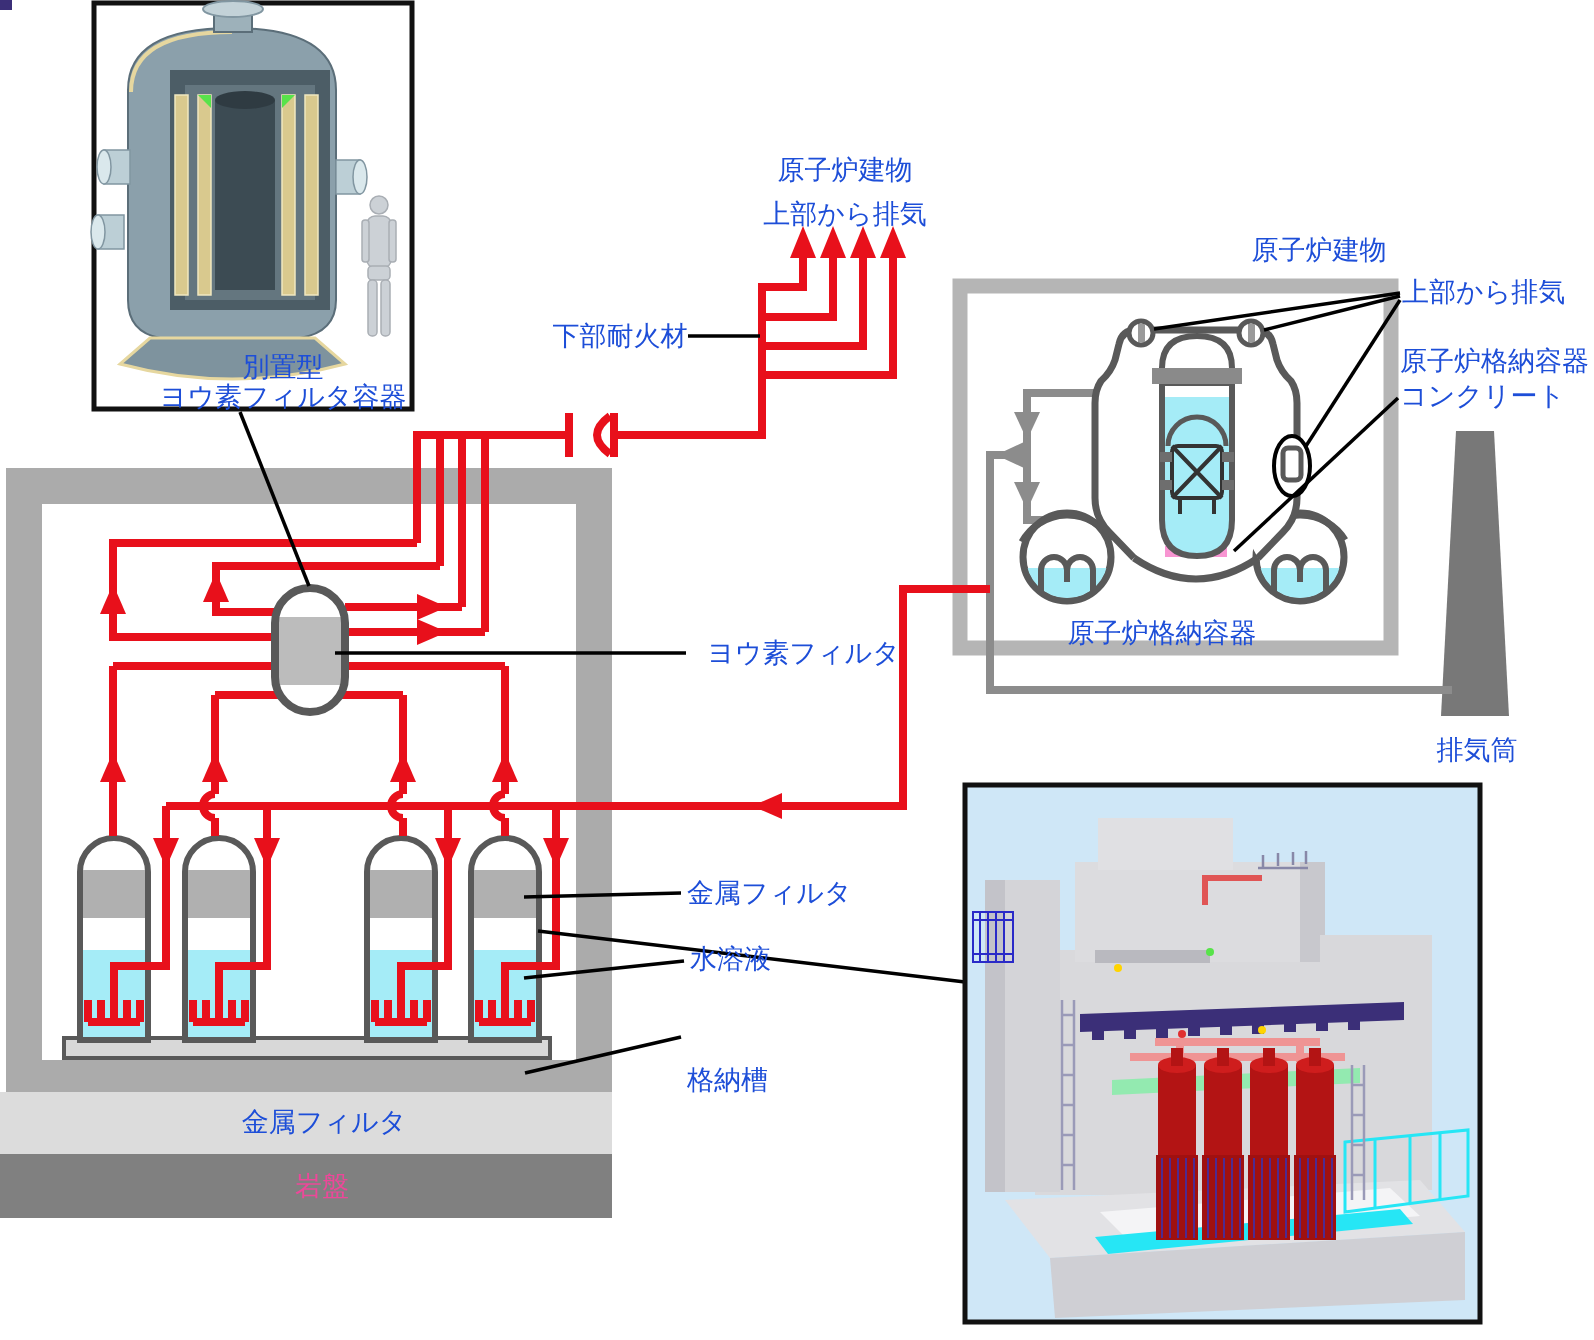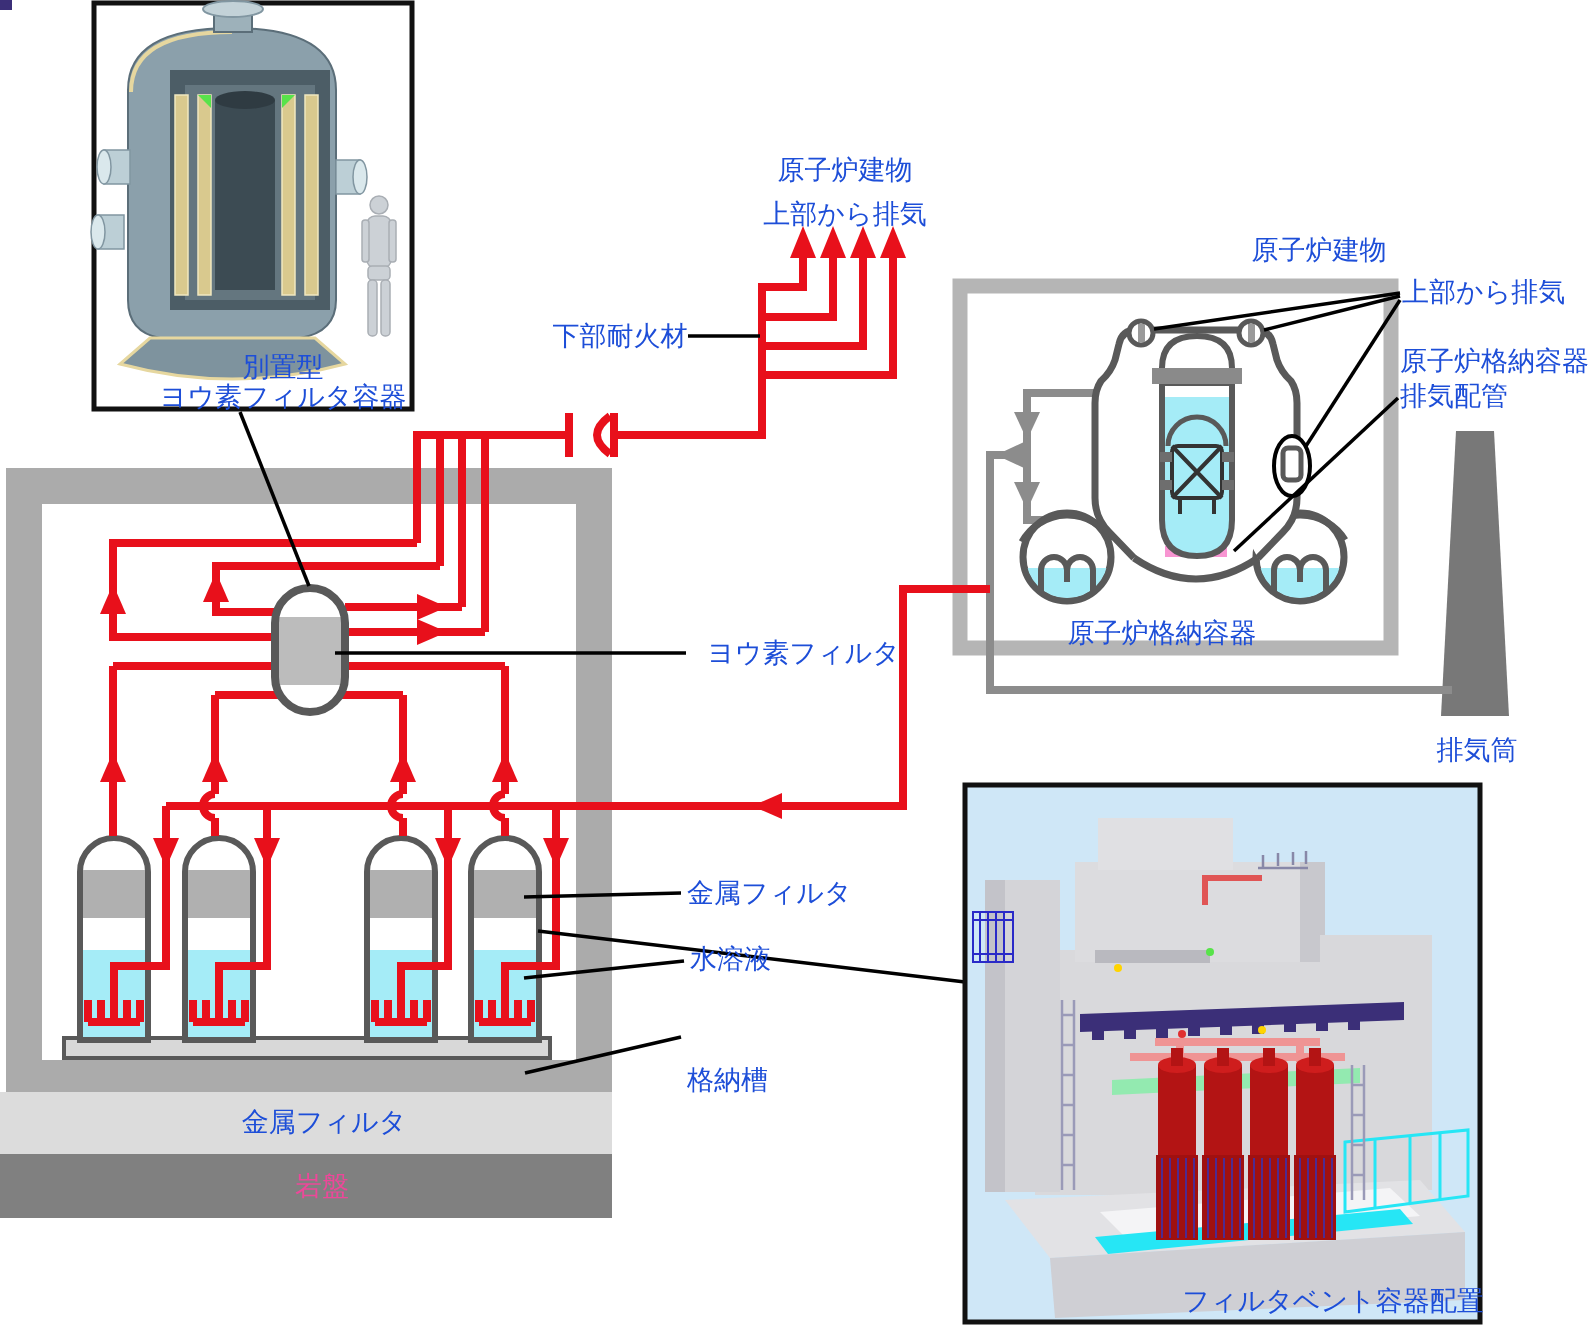--- a/index.html
+++ b/index.html
@@ -360,26 +360,25 @@
     </g>
   </g>
 </svg>
 
 <div class="lbl" style="left:845px;top:170px">原子炉建物</div>
 <div class="lbl" style="left:845px;top:214px">上部から排気</div>
 <div class="lbl" style="left:620px;top:336px">下部耐火材</div>
 <div class="lbl" style="left:1319px;top:250px">原子炉建物</div>
 <div class="lbl left" style="left:1402px;top:292px">上部から排気</div>
 <div class="lbl left" style="left:1400px;top:361px">原子炉格納容器</div>
-<div class="lbl left" style="left:1400px;top:396px">排気配管</div>
+<div class="lbl left" style="left:1400px;top:396px">コンクリート</div>
 <div class="lbl" style="left:1162px;top:633px">原子炉格納容器</div>
 <div class="lbl" style="left:1477px;top:750px">排気筒</div>
 <div class="lbl left" style="left:707px;top:653px">ヨウ素フィルタ</div>
 <div class="lbl left" style="left:687px;top:893px">金属フィルタ</div>
 <div class="lbl left" style="left:690px;top:959px">水溶液</div>
 <div class="lbl left" style="left:687px;top:1080px">格納槽</div>
 <div class="lbl" style="left:324px;top:1122px">金属フィルタ</div>
 <div class="lbl white" style="left:322px;top:1186px">岩盤</div>
 <div class="lbl" style="left:283px;top:367px">別置型</div>
 <div class="lbl" style="left:283px;top:397px">ヨウ素フィルタ容器</div>
-<div class="lbl" style="left:1333px;top:1301px">フィルタベント容器配置</div>
 
 </div>
 
 </body></html>

